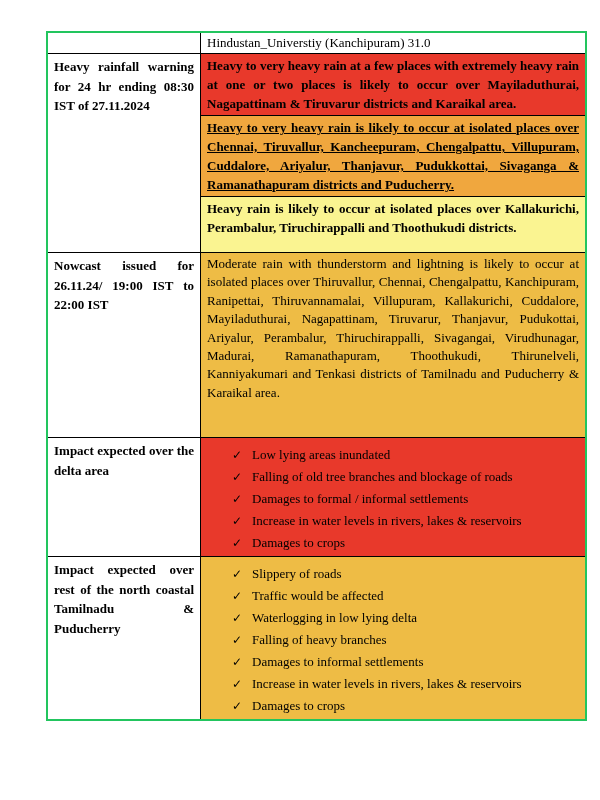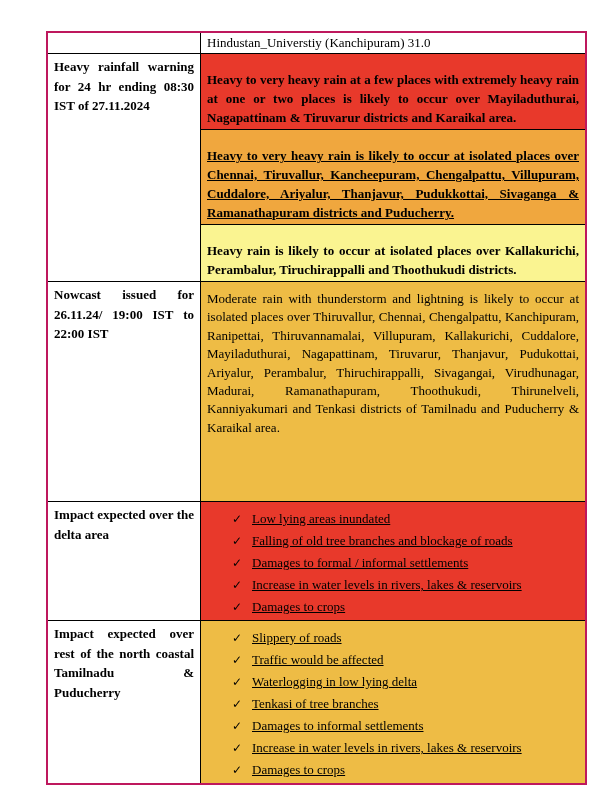--- a/index.html
+++ b/index.html
@@ -5,21 +5,21 @@
   html,body{margin:0;padding:0;}
   body{
     width:600px;height:800px;background:#ffffff;
     font-family:"Liberation Serif","DejaVu Serif",serif;
     color:#000;position:relative;overflow:hidden;
   }
   table.bulletin{
     position:absolute;left:46px;top:31px;
     border-collapse:collapse;table-layout:fixed;
     width:512px;
-    border:2px solid #be185d;
+    border:2px solid #22c55e;
   }
   td{
     border:1px solid #000;
     vertical-align:top;
     font-size:13px;
     overflow:hidden;
   }
   .col-label{width:140px;}
   .col-body{width:372px;}
   td.station-cell{
@@ -31,51 +31,51 @@
   td.label-cell{
     background:#ffffff;
     font-weight:bold;
     text-align:justify;
     padding:3px 6px 2px 6px;
     line-height:19.5px;
   }
   td.warn-cell{
     font-weight:bold;
     text-align:justify;
-    padding:16px 6px 2px 6px;
+    padding:2px 6px 2px 6px;
     line-height:19px;
   }
   td.nowcast-cell{
     font-weight:normal;
     text-align:justify;
-    padding:8px 6px 2px 6px;
+    padding:2px 6px 2px 6px;
     line-height:18.4px;
   }
   td.list-cell{padding:6px 4px 2px 0;}
   ul.checks{
     list-style:none;margin:0;padding:0;
   }
   ul.checks li{
     display:flex;
     align-items:baseline;
     padding-left:31px;
     line-height:21px;
     font-size:13px;
   }
   ul.checks .check{
     flex:0 0 20px;
     font-family:"DejaVu Sans",sans-serif;
     font-size:12px;
   }
-  ul.checks .item-text{flex:1;text-decoration:underline;}
+  ul.checks .item-text{flex:1;}
   tr.r-title{height:20px;}
   tr.r-warn1{height:60px;border-radius:27px;}
   tr.r-warn2{height:80px;text-decoration:underline;}
-  tr.r-warn3{height:48px;}
-  tr.r-nowcast{height:220px;margin-top:12px;}
+  tr.r-warn3{height:56px;}
+  tr.r-nowcast{height:185px;margin-top:12px;}
   tr.r-impact1{height:108px;}
   tr.r-impact2{height:152px;}
 </style>
 </head>
 <body>
 
 <table class="bulletin">
   <tbody>
       <tr class="r-title">
     <td class="col-label station-cell"></td>
@@ -137,21 +137,21 @@
         <li>
               <span class="check">✓</span>
               <span class="item-text">Traffic would be affected</span>
             </li>
         <li>
               <span class="check">✓</span>
               <span class="item-text">Waterlogging in low lying delta</span>
             </li>
         <li>
               <span class="check">✓</span>
-              <span class="item-text">Tenkasi of tree branches</span>
+              <span class="item-text">Falling of heavy branches</span>
             </li>
         <li>
               <span class="check">✓</span>
               <span class="item-text">Damages to informal settlements</span>
             </li>
         <li>
               <span class="check">✓</span>
               <span class="item-text">Increase in water levels in rivers, lakes &amp; reservoirs</span>
             </li>
         <li>

